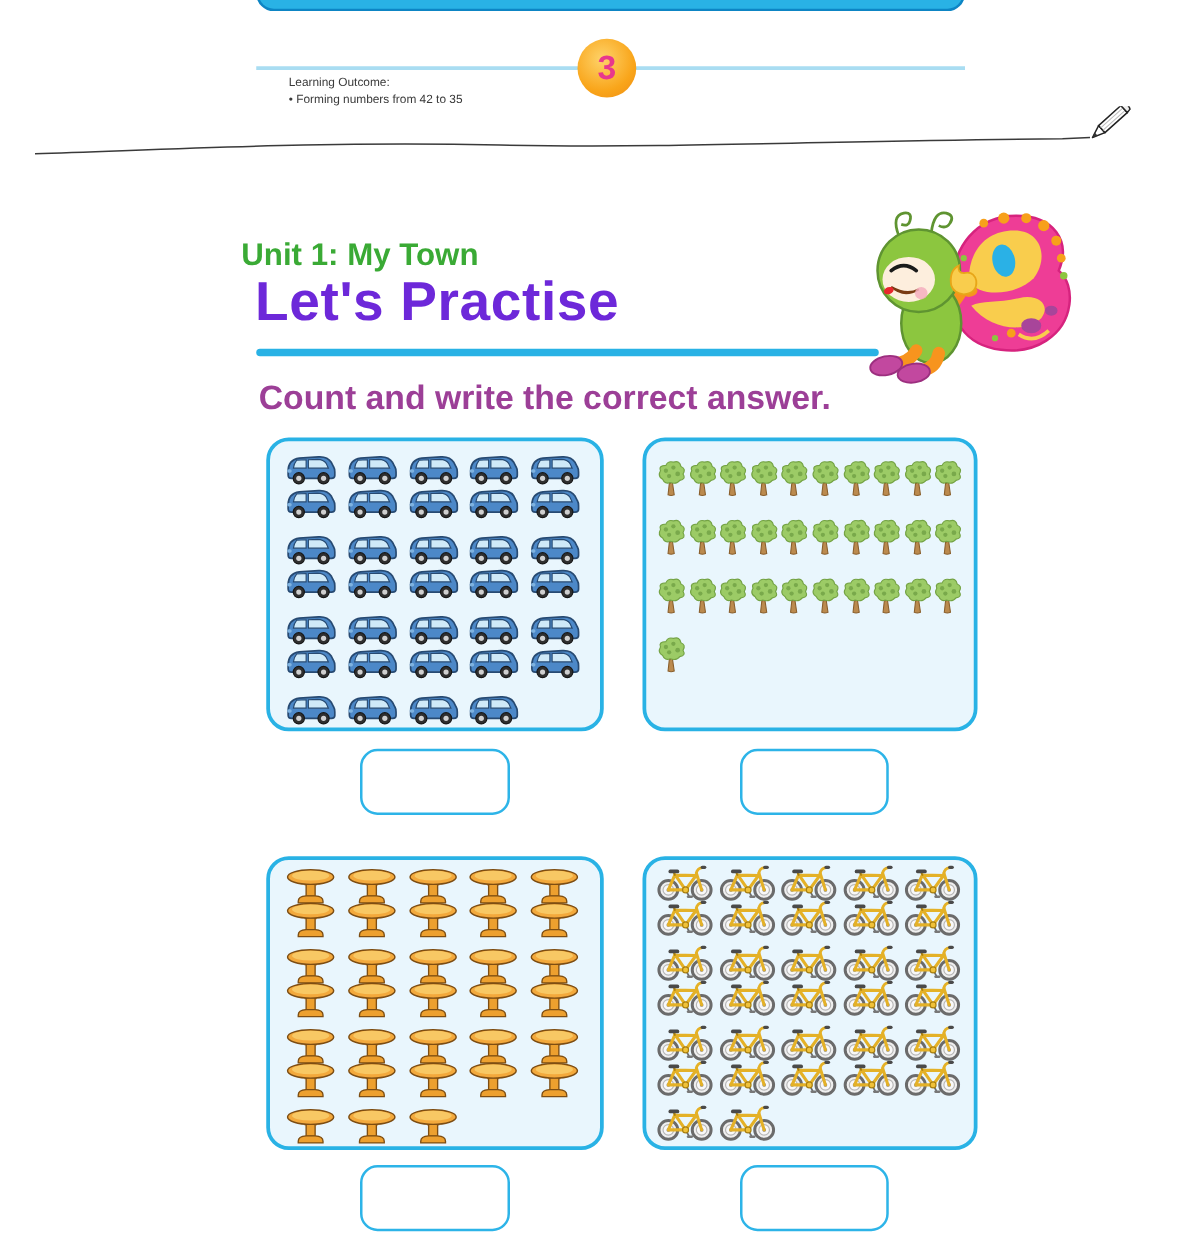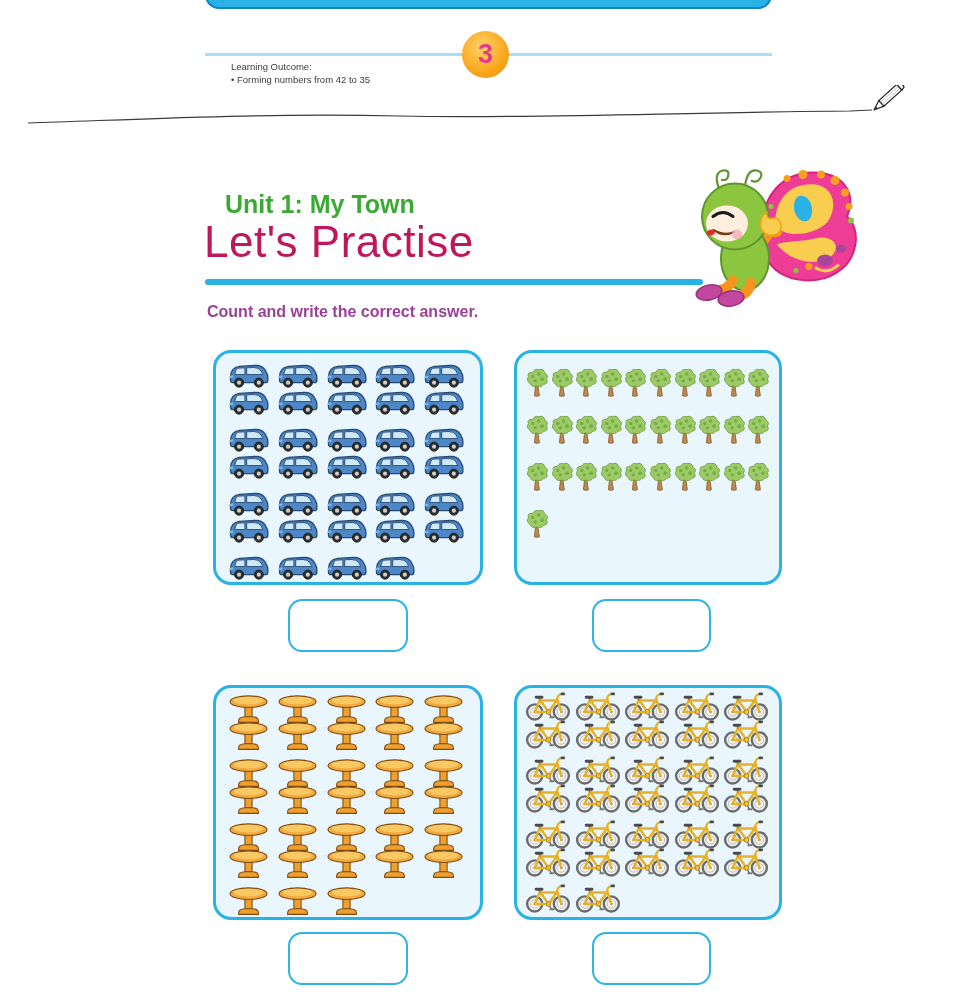--- a/index.html
+++ b/index.html
@@ -17,25 +17,25 @@
   .page-circle{
     position:absolute;left:462px;top:31px;width:47px;height:47px;border-radius:50%;
     background:radial-gradient(circle at 42% 35%, #fed36a 0%, #f9a51a 62%, #ef8c12 100%);
     display:flex;align-items:center;justify-content:center;
     color:#e8378d;font-weight:bold;font-size:27px;
   }
   .outcome{position:absolute;left:205px;top:61px;font-size:9.5px;line-height:1.35;color:#3a3a3a;margin-left:26px;}
   
   .tear{position:absolute;left:0;top:85px;width:960px;height:58px;}
   
-  .unit-title{position:absolute;left:225px;top:190px;font-size:25px;font-weight:bold;color:#3aaa35;}
-  .page-title{position:absolute;left:204px;top:217px;font-size:44px;font-weight:normal;color:#be185d;letter-spacing:.5px;}
+  .unit-title{position:absolute;left:193px;top:190px;font-size:25px;font-weight:bold;color:#3aaa35;}
+  .page-title{position:absolute;left:204px;top:217px;font-size:44px;font-weight:bold;color:#6d28d9;letter-spacing:.5px;}
   .title-underline{position:absolute;left:205px;top:279px;width:498px;height:6px;background:#29b2e5;border-radius:3px;}
   .mascot{position:absolute;left:675px;top:165px;width:185px;height:145px;z-index:2;}
-  .instruction{position:absolute;left:207px;top:303px;font-size:16px;font-weight:bold;color:#9c3f97;}
+  .instruction{position:absolute;left:207px;top:303px;font-size:27px;font-weight:bold;color:#9c3f97;}
   
   .count-box{
     position:absolute;border:3px solid #29b2e5;border-radius:18px;background:#e9f6fd;
     box-sizing:border-box;overflow:hidden;
   }
   #box-cars{left:213px;top:350px;width:270px;height:235px;padding:8px 10px;}
   #box-trees{left:514px;top:350px;width:268px;height:235px;padding:14px 8px 0;}
   #box-tables{left:213px;top:685px;width:270px;height:235px;padding:8px 10px;}
   #box-bikes{left:514px;top:685px;width:268px;height:235px;padding:4px 8px;}
   .icon-row{display:flex;}

